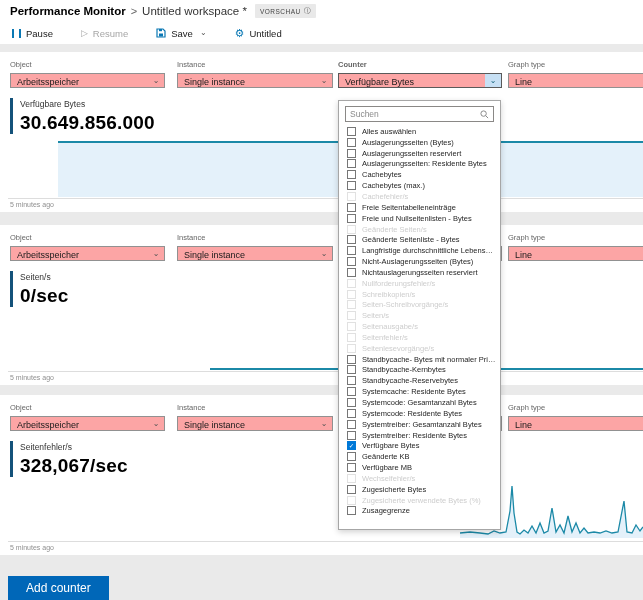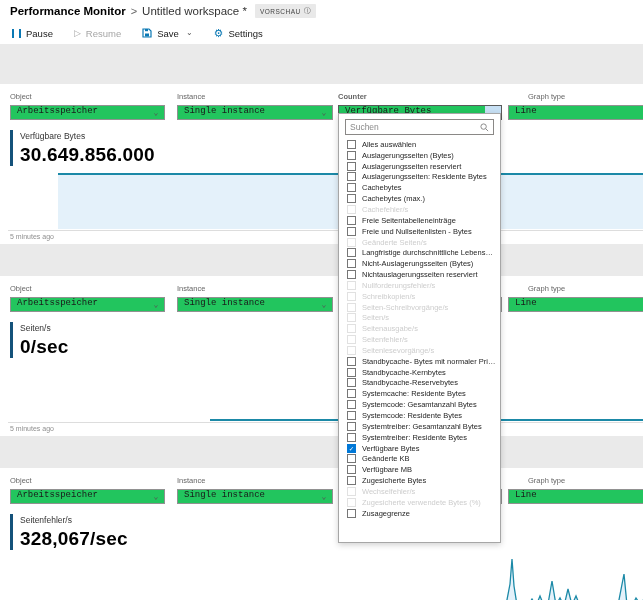--- a/index.html
+++ b/index.html
@@ -10,54 +10,54 @@
   }
   
   .hdr{background:#ffffff;height:22px;display:flex;align-items:center;padding-left:10px;}
   .hdr .t1{font-size:11.5px;font-weight:bold;color:#000;}
   .hdr .sep{font-size:11px;color:#666;margin:0 5px;}
   .hdr .t2{font-size:11.5px;color:#333;}
   .badge{margin-left:8px;background:#e9e9e9;color:#444;font-size:6.5px;letter-spacing:.5px;
     padding:2px 5px;border-radius:1px;display:flex;align-items:center;gap:3px;text-transform:uppercase;}
   .badge .info{font-size:7px;color:#666;}
   
-  .tbar{background:#fff;height:22px;display:flex;align-items:center;gap:21px;padding-left:12px;}
+  .tbar{background:#fff;height:22px;display:flex;align-items:center;gap:28px;padding-left:12px;}
   .tbtn{display:flex;align-items:center;gap:5px;font-size:9.5px;color:#1a1a1a;cursor:pointer;}
   .tbtn.disabled{color:#a6a6a6;}
   .i-pause{width:5px;height:9px;border-left:2px solid #0a78b4;border-right:2px solid #0a78b4;}
   .i-play{color:#a6a6a6;font-size:9px;line-height:9px;}
   .i-gear{color:#0a78b4;font-size:11px;line-height:10px;}
   .i-chev{font-size:8px;color:#555;margin-left:2px;line-height:6px;}
   .gap8{height:8px;background:#eaeaea;}
   
-  .panel{background:#fff;height:160px;position:relative;margin-top:32px;}
+  .panel{background:#fff;height:160px;position:relative;}
   .panel.m13{margin-bottom:13px;} .panel.m10{margin-bottom:10px;}
   .sel-lbl{position:absolute;top:8px;font-size:7.5px;color:#666;}
-  .sel{position:absolute;top:21px;height:15px;border:1px solid #919191;background:#22c55e;
-    display:flex;align-items:flex-start;font-size:9px;color:#1a1a1a;box-sizing:border-box;cursor:pointer;font-family:Liberation Mono, monospace;}
+  .sel{position:absolute;top:21px;height:15px;border:1px solid #919191;background:#fca5a5;
+    display:flex;align-items:flex-end;font-size:9px;color:#1a1a1a;box-sizing:border-box;cursor:pointer;}
   .sel .val{flex:1;padding-left:6px;white-space:nowrap;overflow:hidden;}
   .sel .chev{width:16px;text-align:center;color:#555;font-size:8px;line-height:13px;}
   .sel.open{border-color:#5a5a5a;}
   .sel.open .chev{background:#c7e0f4;color:#16657e;height:100%;line-height:14px;}
   .c-obj{left:10px;width:155px;} .l-obj{left:10px;}
   .c-ins{left:177px;width:156px;} .l-ins{left:177px;}
   .c-cnt{left:338px;width:164px;} .l-cnt{left:338px;font-weight:bold;}
-  .c-grf{left:508px;width:160px;} .l-grf{left:528px;}
+  .c-grf{left:508px;width:160px;} .l-grf{left:508px;}
   .metric{position:absolute;left:10px;top:46px;border-left:3px solid #14527a;padding-left:7px;}
   .metric .mlbl{font-size:8.5px;color:#333;margin-top:1px;}
   .metric .mval{font-size:19px;font-weight:bold;color:#000;margin-top:3px;letter-spacing:.2px;}
   .chart-sep{position:absolute;left:8px;right:0;top:146px;border-top:1px solid #ddd;}
   .ago{position:absolute;left:10px;top:149px;font-size:7px;color:#8f8f8f;}
   
   .chart-flat-high{position:absolute;left:58px;right:0;top:89px;height:54px;
     background:#e4f1fa;border-top:2px solid #1b89a7;}
   .chart-flat-zero{position:absolute;left:210px;right:0;top:143px;height:2px;background:#1b89a7;}
   .spark{position:absolute;left:460px;top:86px;width:183px;height:58px;}
   
-  .flyout{position:absolute;left:338px;top:113px;width:163px;height:430px;background:#fff;
+  .flyout{position:absolute;left:338px;top:100px;width:163px;height:430px;background:#fff;
     border:1px solid #a6a6a6;box-shadow:0 2px 6px rgba(0,0,0,.18);z-index:10;box-sizing:border-box;
     display:flex;flex-direction:column;}
   .srch{margin:5px 6px 3px 6px;height:16px;border:1px solid #8a8886;display:flex;align-items:center;box-sizing:border-box;}
   .srch input{flex:1;border:0;outline:0;font-size:8.5px;padding:0 4px;font-family:inherit;color:#333;min-width:0;}
   .srch input::placeholder{color:#8a8a8a;}
   .srch svg{margin-right:4px;flex:none;}
   .dd-list{flex:1;overflow:hidden;padding-top:1px;}
   .dd-row{height:10.85px;display:flex;align-items:center;padding-left:8px;gap:6px;cursor:pointer;}
   .dd-check{width:7px;height:7px;border:1px solid #767676;background:#fff;flex:none;
     font-size:6.5px;line-height:7px;text-align:center;color:#fff;}
@@ -97,21 +97,21 @@
     <svg width="10" height="10" viewBox="0 0 10 10">
       <path d="M1,1 h6 l2,2 v6 h-8 z" fill="none" stroke="#0a78b4" stroke-width="1.2"></path>
       <rect x="3" y="5.5" width="4" height="3" fill="#0a78b4"></rect>
       <rect x="3" y="1" width="3" height="2.2" fill="#0a78b4"></rect>
     </svg>
     <span>Save</span>
     <span class="i-chev">⌄</span>
   </span>
   <span class="tbtn">
     <span class="i-gear">⚙</span>
-    <span>Settings</span>
+    <span>Untitled</span>
   </span>
 </div>
 
 <div class="gap8"></div>
 
 <div class="panel m13">
   <span class="sel-lbl l-obj">Object</span>
   <span class="sel-lbl l-ins">Instance</span>
   <span class="sel-lbl l-cnt">Counter</span>
   <span class="sel-lbl l-grf">Graph type</span>
@@ -257,20 +257,24 @@
   <div class="dd-row">
     <span class="dd-check"></span>
     <span class="dd-label">Freie und Nullseitenlisten - Bytes</span>
   </div>
 
   <div class="dd-row disabled">
     <span class="dd-check"></span>
     <span class="dd-label">Geänderte Seiten/s</span>
   </div>
 
+  <div class="dd-row">
+    <span class="dd-check"></span>
+    <span class="dd-label">Geänderte Seitenliste - Bytes</span>
+  </div>
 
   <div class="dd-row">
     <span class="dd-check"></span>
     <span class="dd-label">Langfristige durchschnittliche Lebensdauer im Stand…</span>
   </div>
 
   <div class="dd-row">
     <span class="dd-check"></span>
     <span class="dd-label">Nicht-Auslagerungsseiten (Bytes)</span>
   </div>
@@ -364,32 +368,32 @@
   <div class="dd-row">
     <span class="dd-check"></span>
     <span class="dd-label">Geänderte KB</span>
   </div>
 
   <div class="dd-row">
     <span class="dd-check"></span>
     <span class="dd-label">Verfügbare MB</span>
   </div>
 
+  <div class="dd-row disabled">
+    <span class="dd-check"></span>
+    <span class="dd-label">Wechselfehler/s</span>
+  </div>
+
   <div class="dd-row">
     <span class="dd-check"></span>
     <span class="dd-label">Zugesicherte Bytes</span>
   </div>
 
   <div class="dd-row disabled">
     <span class="dd-check"></span>
-    <span class="dd-label">Wechselfehler/s</span>
-  </div>
-
-  <div class="dd-row disabled">
-    <span class="dd-check"></span>
     <span class="dd-label">Zugesicherte verwendete Bytes (%)</span>
   </div>
 
   <div class="dd-row">
     <span class="dd-check"></span>
     <span class="dd-label">Zusagegrenze</span>
   </div>
 </div>
 </div>
 

